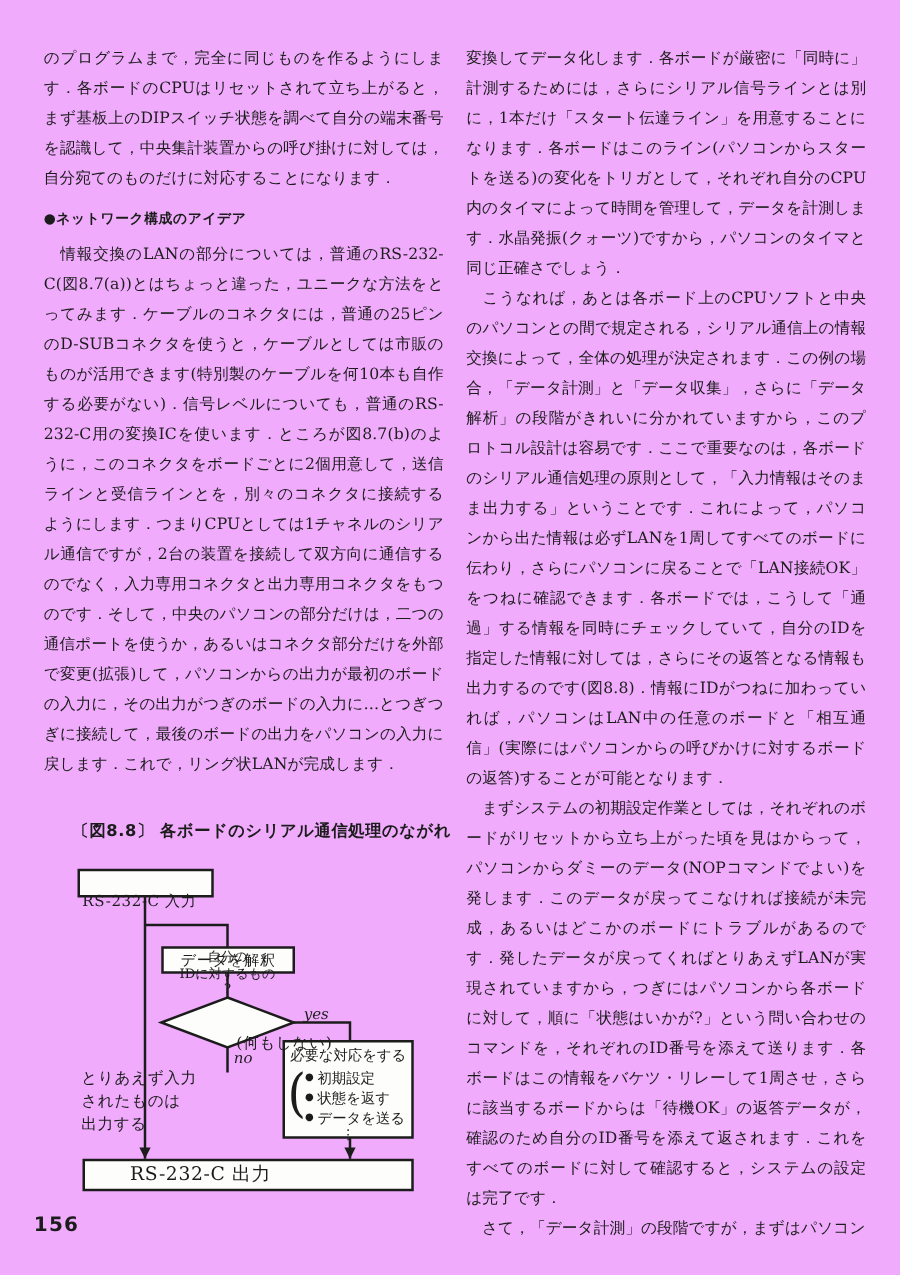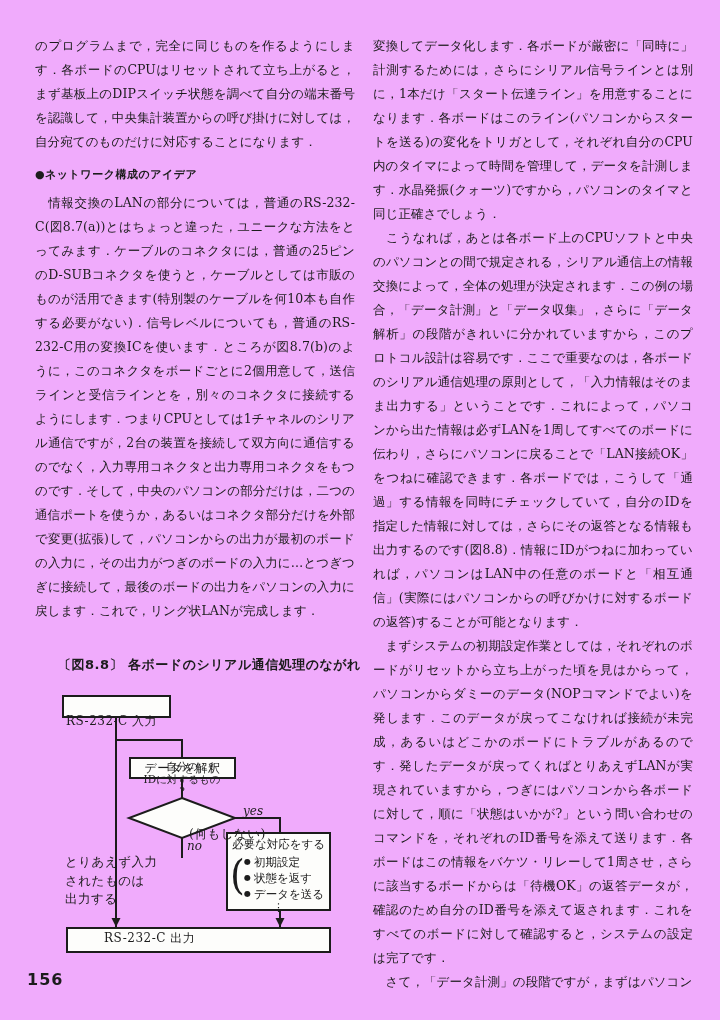--- a/index.html
+++ b/index.html
@@ -69,21 +69,21 @@
   .action-more { text-align:center; font-size:11px; line-height:12px; }
   .action-brace {
     position:absolute; left:230px; top:847px;
     font-size:38px; line-height:50px; font-weight:normal;
     transform:scaleY(1.1); transform-origin:top left;
   }
   .side-note {
     position:absolute; left:36px; top:853px;
     font-size:12.5px; line-height:18.5px; letter-spacing:0.5px;margin-left:29px;
   }
-  .lbl-output { position:absolute; left:104px; top:930px; font-size:12px; letter-spacing:0.5px; }
+  .lbl-output { position:absolute; left:104px; top:930px; font-size:15px; letter-spacing:0.5px; }
   .page-number {
     position:absolute; left:27px; top:970px;
     font-family:"DejaVu Sans","Liberation Sans",sans-serif;
     font-weight:bold; font-size:16px; letter-spacing:1px;
   }
 </style>
 </head>
 <body>
 
 <div class="page">

